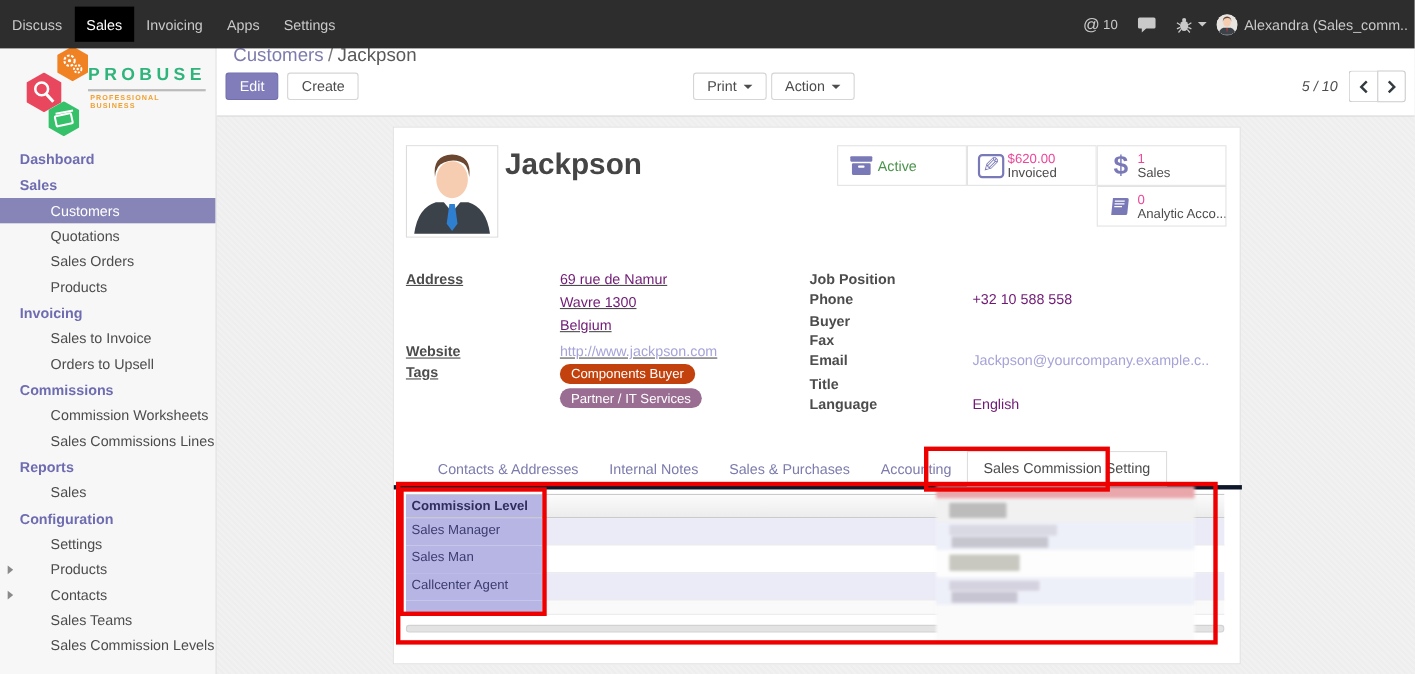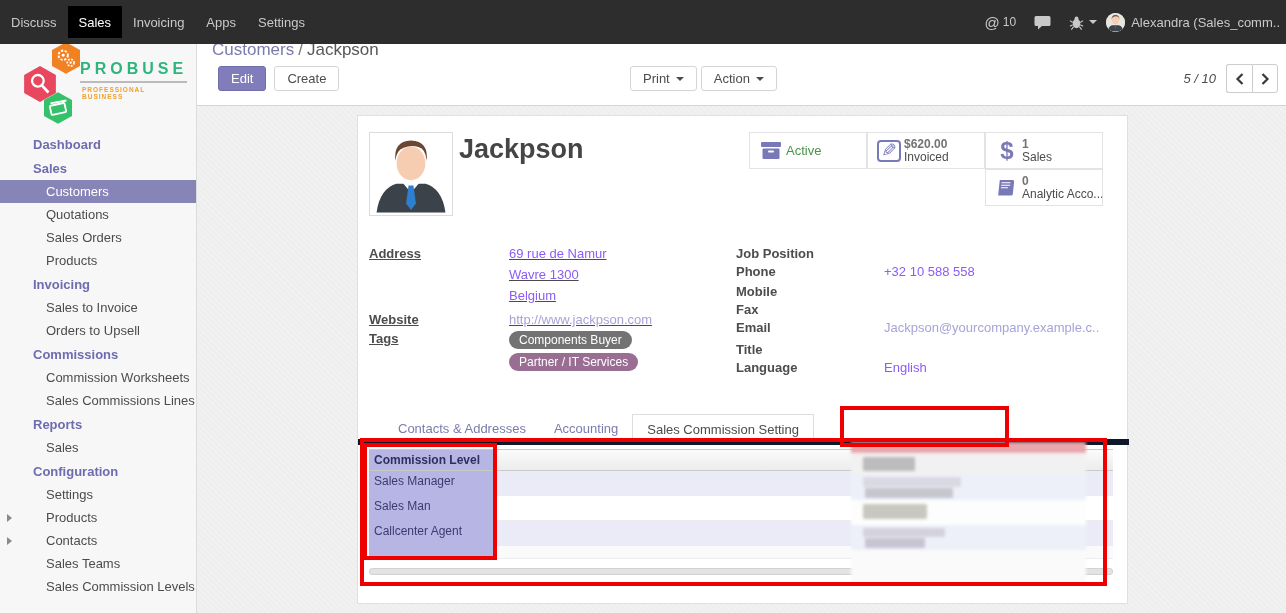--- a/index.html
+++ b/index.html
@@ -19,69 +19,69 @@
   .tb-avatar { width:19px; height:19px; border-radius:50%; overflow:hidden; background:#ddd; margin-right:6px; flex:none; }
   .tb-user { color:#c9c9c9; font-size:13px; white-space:nowrap; }
 
   
   .sidebar { position:absolute; left:0; top:32px; width:197px; height:581px; background:#f7f7f7; border-right:1px solid #dcdcdc; overflow:hidden; }
   .logo-wrap { position:relative; height:78px; margin:12px 0 4px 22px; width:160px; }
   .hex { position:absolute; }
   .logo-title { position:absolute; left:58px; top:16px; color:#2fb57c; font-weight:bold; font-size:16px; letter-spacing:4px; border-bottom:2px solid #bbb; padding-bottom:3px; }
   .logo-sub { position:absolute; left:60px; top:42px; color:#f0a030; font-weight:bold; font-size:6.5px; letter-spacing:1px; }
   .nav { margin-top:10px; }
-  .nav-header { color:#6e6cb0; font-weight:bold; font-size:13px; padding:5px 0 4px 33px; cursor:pointer; }
+  .nav-header { color:#6e6cb0; font-weight:bold; font-size:13px; padding:5px 0 4px 18px; cursor:pointer; }
   .nav-item { position:relative; color:#4c4c4c; font-size:13px; padding:4px 0 4px 46px; cursor:pointer; white-space:nowrap; }
   .nav-item.active { background:#8784b7; color:#fff; }
   .tri { position:absolute; left:7px; top:8px; width:0; height:0; border-top:4px solid transparent; border-bottom:4px solid transparent; border-left:5px solid #8a8a8a; }
 
   
   .main { position:absolute; left:197px; top:32px; width:1089px; height:581px;
           background-image:repeating-linear-gradient(45deg,#efeeee 0 2px,#f2f1f1 2px 4px); }
   .cpanel { position:relative; width:100%; height:74px; background:#fff; border-bottom:1px solid #d4d4d4; }
   .breadcrumb { position:absolute; left:15px; top:8px; font-size:17px; }
   .bc-link { color:#7c7bad; cursor:pointer; }
   .bc-sep { color:#777; padding:0 4px; }
   .bc-current { color:#585858; }
   .btn { display:inline-flex; align-items:center; font-size:13px; border:1px solid #d5d5d5; background:#fff; color:#4c4c4c; border-radius:3px; padding:4px 12px; cursor:pointer; }
   .btn-primary { background:#807dba; border-color:#716eae; color:#fff; }
-  .cp-left { position:absolute; left:21px; top:34px; display:flex; gap:8px; }
+  .cp-left { position:absolute; left:8px; top:34px; display:flex; gap:8px; }
   .cp-center { position:absolute; left:433px; top:34px; display:flex; gap:4px;align-items:center; }
   .caret-dark { display:inline-block; width:0; height:0; border-left:4px solid transparent; border-right:4px solid transparent; border-top:4px solid #4c4c4c; margin-left:6px; }
   .cp-pager { position:absolute; right:8px; top:32px; display:flex; align-items:center;font-style:italic; }
   .pager-text { font-size:13px; color:#4c4c4c; margin-right:10px; }
   .pager-btn { width:26px; height:29px; background:#fff; border:1px solid #ccc; display:flex; align-items:center; justify-content:center; cursor:pointer; }
   .pager-btn:first-of-type { border-right:none; border-radius:3px 0 0 3px; }
   .pager-btn:last-of-type { border-radius:0 3px 3px 0; }
 
   
   .sheet { position:absolute; left:160px; top:83px; width:771px; height:489px; background:#fff; border:1px solid #e0e0e0; }
   .avatar-box { position:absolute; left:11px; top:16px; width:84px; height:84px; border:1px solid #dcdcdc; background:#fff; }
   .rec-title { position:absolute; left:101px; top:18px; font-size:27px; font-weight:bold; color:#454545; }
 
-  .stats { position:absolute; right:24px; top:16px; display:grid; grid-template-columns:118px 118px 118px; grid-auto-rows:37px; }
+  .stats { position:absolute; right:12px; top:16px; display:grid; grid-template-columns:118px 118px 118px; grid-auto-rows:37px; }
   .stat-btn { border:1px solid #e3e3e3; background:#fff; display:flex; align-items:center; padding:0 6px; cursor:pointer; overflow:hidden; }
   .stat-btn .sicon { flex:none; width:30px; display:flex; justify-content:center; color:#7a79b8; }
   .stat-txt { line-height:13px; font-size:12px; }
-  .stat-val { color:#737373; font-weight:bold; }
+  .stat-val { color:#ec4899; font-weight:normal; }
   .stat-lbl { color:#4c4c4c; white-space:nowrap; }
   .stat-active { color:#4a934a; font-size:13px; }
   .dollar-glyph { font-size:24px; font-weight:bold; color:#7a79b8; }
   .pencil-glyph { font-size:19px; color:#7a79b8; transform:scaleX(-1); display:inline-block; border:2px solid #7a79b8; border-radius:4px; width:24px; height:22px; line-height:18px; text-align:center; }
 
   .fieldcol { position:absolute; font-size:13px; color:#4c4c4c; }
   .frow { display:grid; grid-template-columns:140px 1fr; margin-bottom:3px; }
   .flabel { font-weight:bold; color:#4c4c4c; }
-  .fval { color:#8b5cf6; }
+  .fval { color:#701a75; }
   .flink { color:#a5a3d8; cursor:pointer; white-space:nowrap; }
   .addr-line { margin-bottom:6px; }
   .tagpill { display:inline-block; color:#fff; font-size:12px; border-radius:10px; padding:2px 10px; margin:0 0 4px 0; }
 
   
-  .tabs { position:absolute; left:0; top:298px; width:771px; height:31px; border-bottom:6px solid #0f172a; padding-left:26px; display:flex; }
+  .tabs { position:absolute; left:0; top:298px; width:771px; height:31px; border-bottom:4px solid #0f172a; padding-left:26px; display:flex; align-items:flex-end; }
   .tab { font-size:13px; color:#7c7bad; padding:7px 14px 8px 14px; cursor:pointer; white-space:nowrap; margin-bottom:-1px; }
   .tab.active { color:#4c4c4c; background:#fff; border:1px solid #ddd; border-bottom:1px solid #fff; }
 
   
   .ctable { position:absolute; left:11px; top:333px; width:744px; font-size:12px; }
   .trow { display:flex; }
   .thead-row { height:22px; background:linear-gradient(#fbfbfb,#ececec); border-top:1px solid #cacaca; border-bottom:1px solid #cacaca;justify-content:space-between; }
   .col1 { flex:none; width:124px; background:#b7b5e4; padding:3px 0 0 5px; color:#3b3b6e; }
   .thead-row .col1 { font-weight:bold; color:#2f2f5e; }
   .colrest { flex:1; border-bottom:1px solid #ececec; }
@@ -292,37 +292,37 @@
           <span class="addr-line" style="display:block;">Belgium</span>
         </span>
       </div>
       <div class="frow" style="margin-top:2px;">
         <span class="flabel">Website</span>
         <span class="flink">http://www.jackpson.com</span>
       </div>
       <div class="frow" style="margin-top:4px;">
         <span class="flabel">Tags</span>
         <span>
-          <span class="tagpill" style="background:#737373;">Components Buyer</span><br>
+          <span class="tagpill" style="background:#c2410c;">Components Buyer</span><br>
           <span class="tagpill" style="background:#9a6d92;">Partner / IT Services</span>
         </span>
       </div>
     </div>
 
     <div class="fieldcol" style="left:378px; top:130px; width:382px;">
       <div class="frow" style="grid-template-columns:148px 1fr;gap:40px;">
           <span class="flabel">Job Position</span>
           <span class="fval"></span>
         </div>
       <div class="frow" style="grid-template-columns:148px 1fr;">
           <span class="flabel">Phone</span>
           <span class="fval">+32 10 588 558</span>
         </div>
       <div class="frow" style="grid-template-columns:148px 1fr; margin-top:5px;">
-          <span class="flabel">Mobile</span>
+          <span class="flabel">Buyer</span>
           <span class="fval"></span>
         </div>
       <div class="frow" style="grid-template-columns:148px 1fr;">
           <span class="flabel">Fax</span>
           <span class="fval"></span>
         </div>
       <div class="frow" style="grid-template-columns:148px 1fr;">
           <span class="flabel">Email</span>
           <span class="flink">Jackpson@yourcompany.example.c..</span>
         </div>
@@ -331,20 +331,22 @@
           <span class="fval"></span>
         </div>
       <div class="frow" style="grid-template-columns:148px 1fr;">
           <span class="flabel">Language</span>
           <span class="fval">English</span>
         </div>
     </div>
 
     <div class="tabs">
       <div class="tab">Contacts &amp; Addresses</div>
+      <div class="tab">Internal Notes</div>
+      <div class="tab">Sales &amp; Purchases</div>
       <div class="tab">Accounting</div>
       <div class="tab active">Sales Commission Setting</div>
     </div>
 
     <div class="ctable">
       <div class="trow thead-row">
         <div class="col1">Commission Level</div>
         <div class="colrest" style="border-bottom:none;"></div>
       </div>
       <div class="trow drow r-odd">

